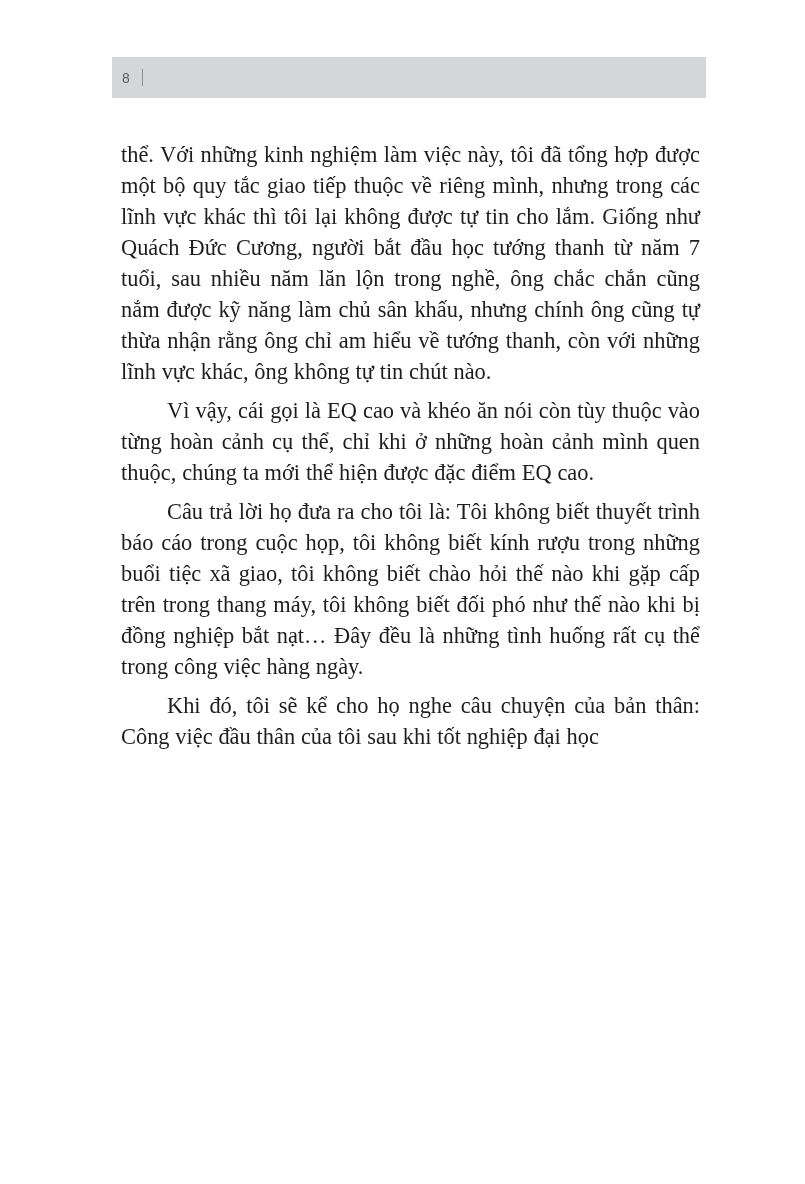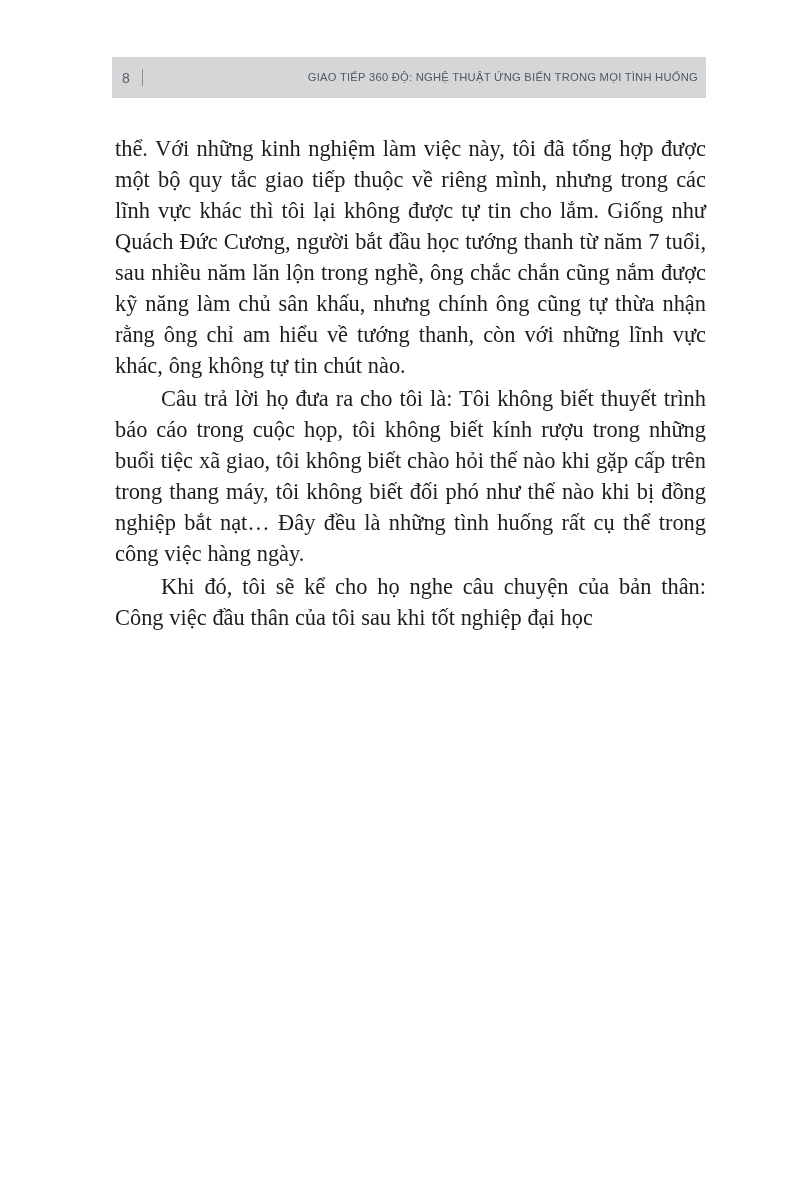--- a/index.html
+++ b/index.html
@@ -64,21 +64,21 @@
   }
 
   
   .body-col {
     position: absolute;
     left: 113px;
     top: 131px;
     width: 595px;
   }
   p.para {
-    margin: 2px;
+    margin: 8px;
     font-size: 22.4px;
     line-height: 31px;
     color: #1d1d1f;
     text-align: justify;
     text-justify: inter-word;
     word-spacing: 0.2px;
     text-indent: 0;
   }
   p.para.indent {
     text-indent: 46px;
@@ -88,22 +88,22 @@
   }
 </style>
 </head>
 <body>
 
 <div class="page">
 
   <div class="running-head">
     <span class="folio">8</span>
     <span class="folio-rule"></span>
-    <span class="head-title">GIAO TIẾP 360 ĐỘ: NGHỆ THUẬT ỨNG BIẾN TRONG MỌI TÌNH HUỐNG</span>
   </div>
 
   <div class="body-col">
     <p class="para">thể. Với những kinh nghiệm làm việc này, tôi đã tổng hợp được một bộ quy tắc giao tiếp thuộc về riêng mình, nhưng trong các lĩnh vực khác thì tôi lại không được tự tin cho lắm. Giống như Quách Đức Cương, người bắt đầu học tướng thanh từ năm 7 tuổi, sau nhiều năm lăn lộn trong nghề, ông chắc chắn cũng nắm được kỹ năng làm chủ sân khấu, nhưng chính ông cũng tự thừa nhận rằng ông chỉ am hiểu về tướng thanh, còn với những lĩnh vực khác, ông không tự tin chút nào.</p>
+    <p class="para indent">Vì vậy, cái gọi là EQ cao và khéo ăn nói còn tùy thuộc vào từng hoàn cảnh cụ thể, chỉ khi ở những hoàn cảnh mình quen thuộc, chúng ta mới thể hiện được đặc điểm EQ cao.</p>
     <p class="para indent">Câu trả lời họ đưa ra cho tôi là: Tôi không biết thuyết trình báo cáo trong cuộc họp, tôi không biết kính rượu trong những buổi tiệc xã giao, tôi không biết chào hỏi thế nào khi gặp cấp trên trong thang máy, tôi không biết đối phó như thế nào khi bị đồng nghiệp bắt nạt… Đây đều là những tình huống rất cụ thể trong công việc hàng ngày.</p>
     <p class="para indent last-left">Khi đó, tôi sẽ kể cho họ nghe câu chuyện của bản thân: Công việc đầu thân của tôi sau khi tốt nghiệp đại học</p>
   </div>
 
 </div>
 
 </body></html>

